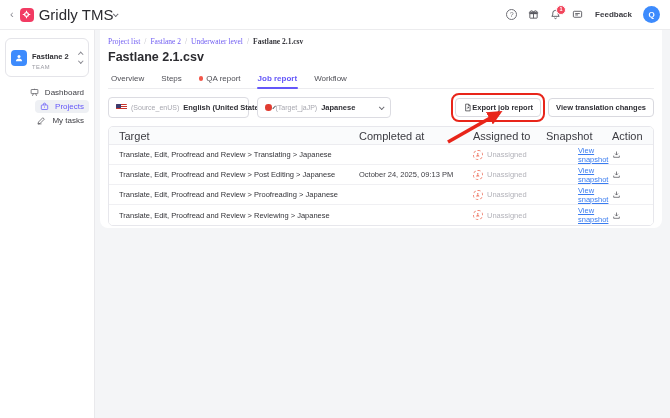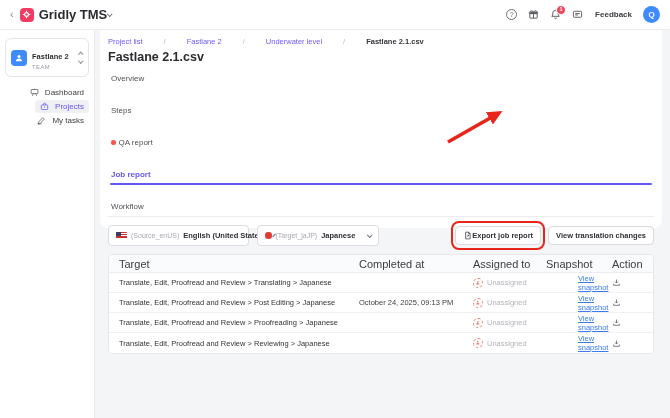--- a/index.html
+++ b/index.html
@@ -6,21 +6,21 @@
   html,body { width:670px; height:418px; overflow:hidden; background:#fff;
     font-family:"Liberation Sans", sans-serif; -webkit-font-smoothing:antialiased; }
   .app { position:relative; width:670px; height:418px; }
 
   
   .topbar { height:30px; background:#fff; border-bottom:1px solid #ececee;
     display:flex; align-items:center; padding:0 10px; }
   .back-chev { color:#8a8a92; font-size:11px; margin-right:6px; cursor:pointer; line-height:1; }
   .logo { width:14px; height:14px; border-radius:4px; background:#f23b63;
     display:flex; align-items:center; justify-content:center; margin-right:5px; }
-  .app-title { font-size:13px; font-weight:700; color:#2b2b30; }
+  .app-title { font-size:15px; font-weight:400; color:#2b2b30; }
   .chev { display:inline-block; width:4px; height:4px; border-right:1.2px solid #6b6b72;
     border-bottom:1.2px solid #6b6b72; transform:rotate(45deg) translateY(-1px); }
   .topbar-right { margin-left:auto; display:flex; align-items:center; gap:11px; }
   .help-circle { width:11px; height:11px; border:1px solid #6f6f76; border-radius:50%;
     font-size:7px; color:#6f6f76; display:flex; align-items:center; justify-content:center; cursor:pointer; }
   .icon-btn { position:relative; display:flex; align-items:center; cursor:pointer; color:#55555c; }
   .badge { position:absolute; top:-4px; right:-5px; background:#f2455c; color:#fff;
     font-size:5.5px; font-weight:700; border-radius:5px; padding:1px 2.5px; border:1px solid #fff; line-height:1; }
   .feedback { display:flex; align-items:center; gap:12px; cursor:pointer; }
   .feedback-label { font-size:8px; font-weight:600; color:#3c3c42; }
@@ -46,36 +46,36 @@
   .nav-item { display:flex; align-items:center; gap:6px; height:13px; padding:0 5px;
     border-radius:4px; font-size:8px; color:#3c3c42; font-weight:500; cursor:pointer; }
   .nav-item svg { color:#55555c; }
   .nav-item.active { background:#eef0f4; color:#6457f9; }
   .nav-item.active svg { color:#6457f9; }
 
   
   .main { flex:1; background:#f4f5f7; }
   .card { background:#fff; margin:0 9px 0 5px; height:198px; border-radius:0 0 8px 8px; padding:7px 8px 8px 8px; }
 
-  .breadcrumb { display:flex; align-items:center; gap:21px; font-size:7.5px; }
+  .breadcrumb { display:flex; align-items:center; gap:4px; font-size:7.5px;font-family:Liberation Serif, serif; }
   .crumb { color:#6f5cf2; cursor:pointer; }
   .crumb-sep { color:#b9b9c2; }
   .crumb-current { color:#35353b; font-weight:600; }
   .page-title { font-size:12.5px; font-weight:600; color:#2b2b30; margin-top:4px; }
 
-  .tabs { display:flex; gap:15px; margin-top:7px; border-bottom:1px solid #ececef; padding:0 2px;flex-direction:column; }
+  .tabs { display:flex; gap:15px; margin-top:7px; border-bottom:1px solid #ececef; padding:0 2px; }
   .tab { font-size:8px; color:#4f4f56; padding:3px 1px 5px 1px; cursor:pointer; display:flex; align-items:center; gap:3px; position:relative; }
   .tab.active { color:#6457f9; font-weight:600; }
   .tab.active::after { content:""; position:absolute; left:0; right:0; bottom:-1px; height:2px; background:#6457f9; border-radius:1px; }
   .qa-dot { width:4.5px; height:4.5px; border-radius:50%; background:#f2574a; }
 
   .filter-row { display:flex; align-items:center; margin-top:8px; gap:8px; }
   .select { height:21px; border:1px solid #dcdce2; border-radius:4px; background:#fff;
     display:flex; align-items:center; gap:4px; padding:0 7px; cursor:pointer; }
-  .select.src { width:141px; } .select.tgt { width:122px; }
+  .select.src { width:141px; } .select.tgt { width:134px; }
   .flag-us { position:relative; width:11px; height:7.5px; border-radius:1px; overflow:hidden; flex:none;
     background:repeating-linear-gradient(180deg,#c8342c 0 1.1px,#fff 1.1px 2.2px); }
   .flag-us::before { content:""; position:absolute; left:0; top:0; width:5px; height:4px; background:#3c3b6e; }
   .flag-jp { width:6.5px; height:6.5px; border-radius:50%; background:#e03c31; flex:none; }
   .sel-prefix { font-size:7px; color:#a8a8b0; white-space:nowrap; }
   .sel-value { font-size:7.5px; font-weight:600; color:#2f2f35; white-space:nowrap; }
   .sel-spacer { flex:1; }
   .toolbar { margin-left:auto; display:flex; align-items:center; gap:7px; }
   .btn { height:19px; border:1px solid #d9d9df; background:#fff; border-radius:4px;
     display:flex; align-items:center; padding:0 7px; font-size:7.5px; font-weight:600;

